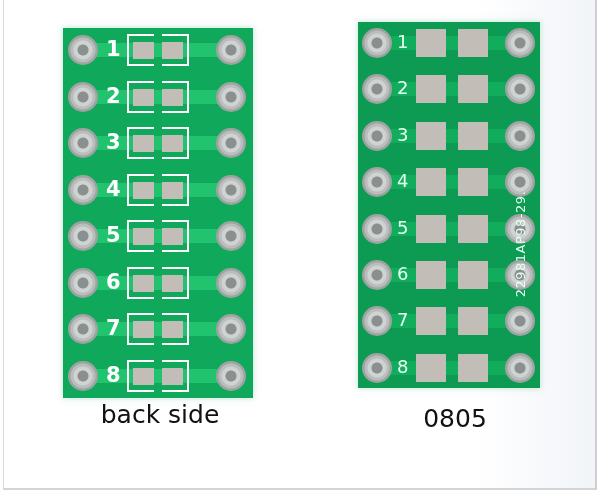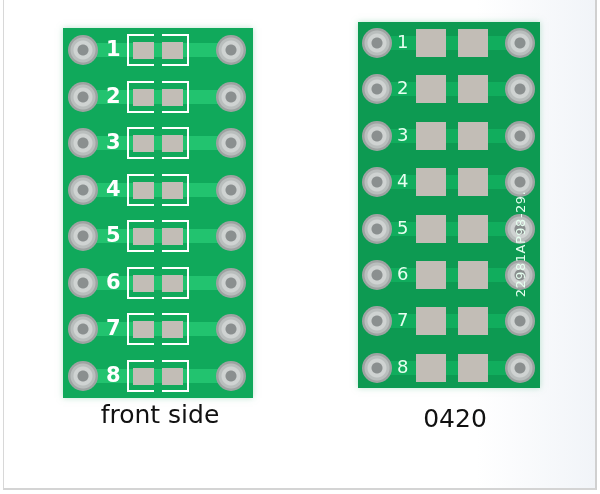--- a/index.html
+++ b/index.html
@@ -181,17 +181,17 @@
         <div class="pad" style="left:58px;top:6px;width:30px;height:28px"></div>
         <div class="pad" style="left:100px;top:6px;width:30px;height:28px"></div>
       </div>
     </div>
   <div class="marking" style="left:142px; top:122px;">
     <span>22981AP98-29.</span>
   </div>
 </div>
 
 <div class="caption left">
-  <div>front side</div>
+  <div>back side</div>
 </div>
 <div class="caption right">
-  <div>0420</div>
+  <div>0805</div>
 </div>
 
 </body></html>

